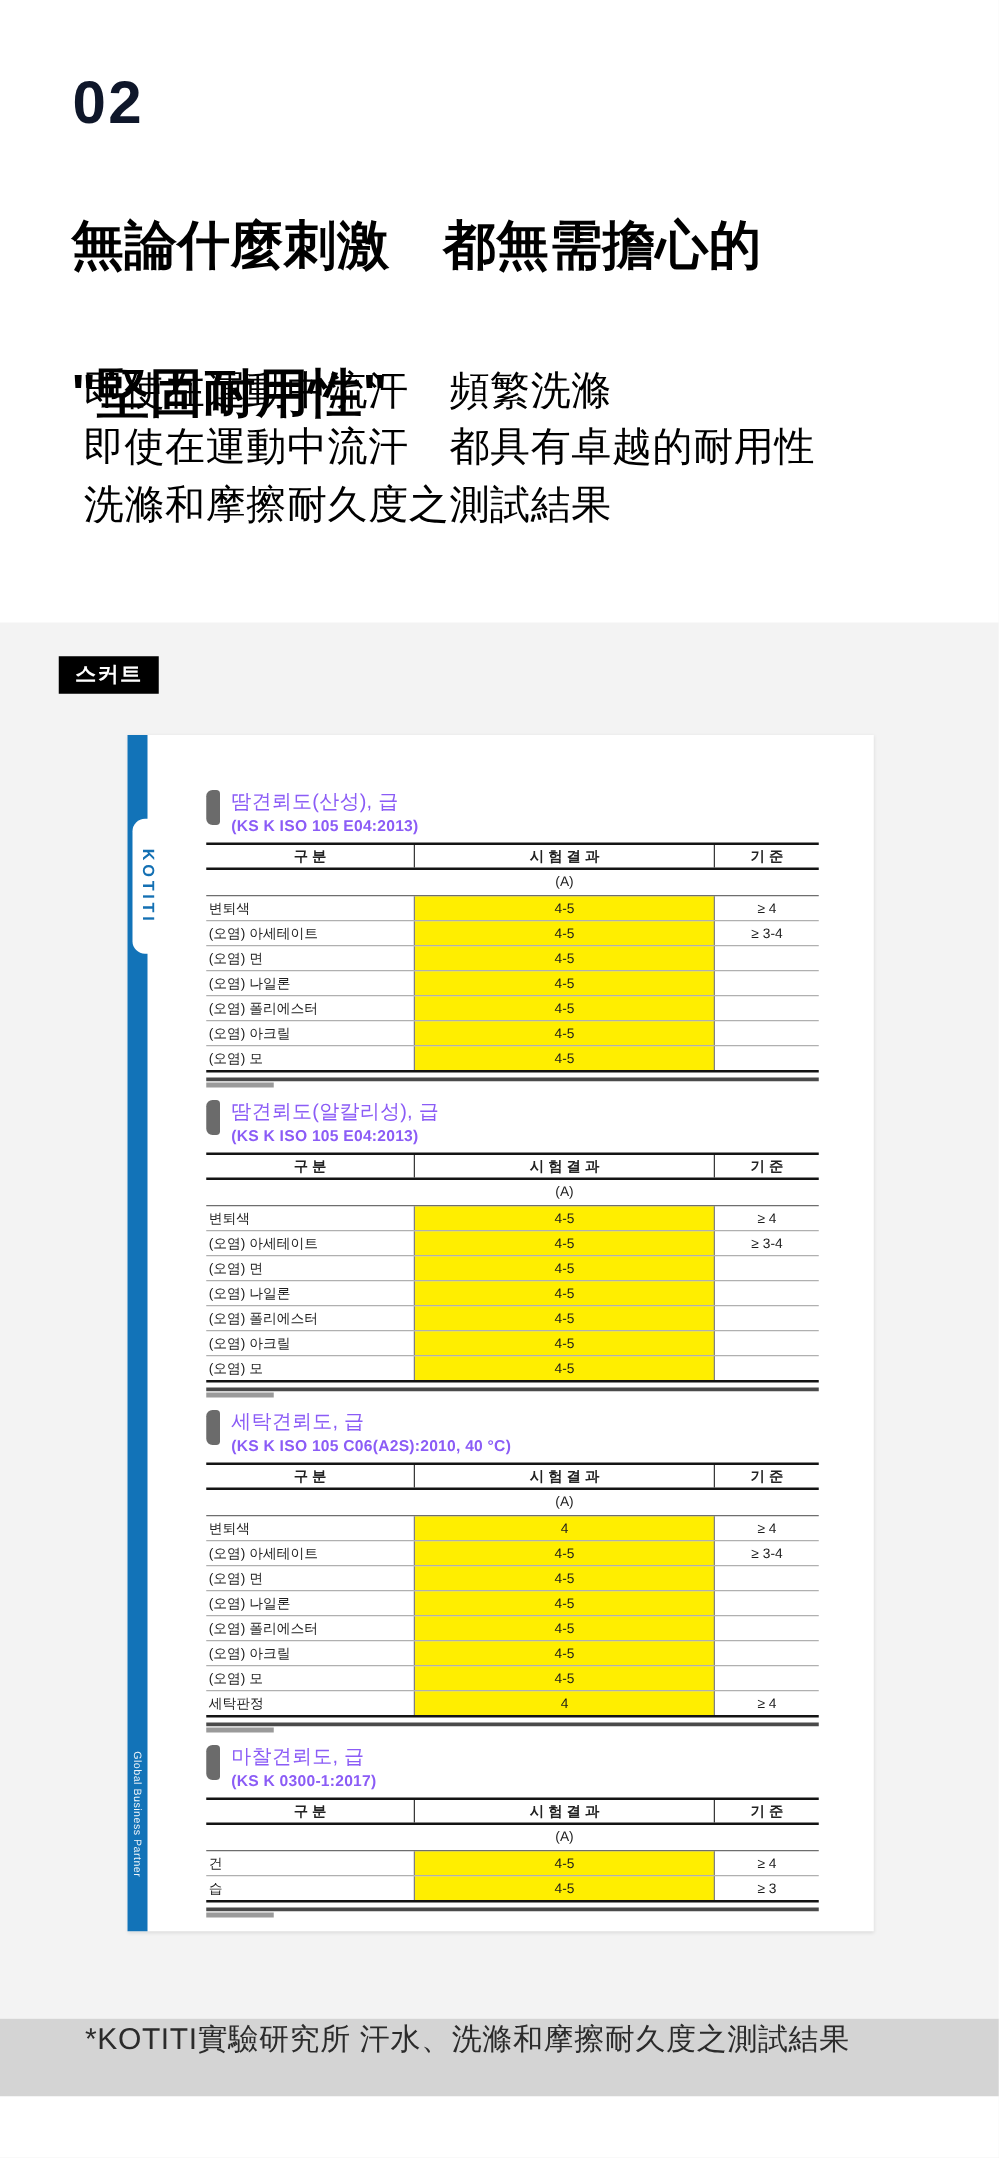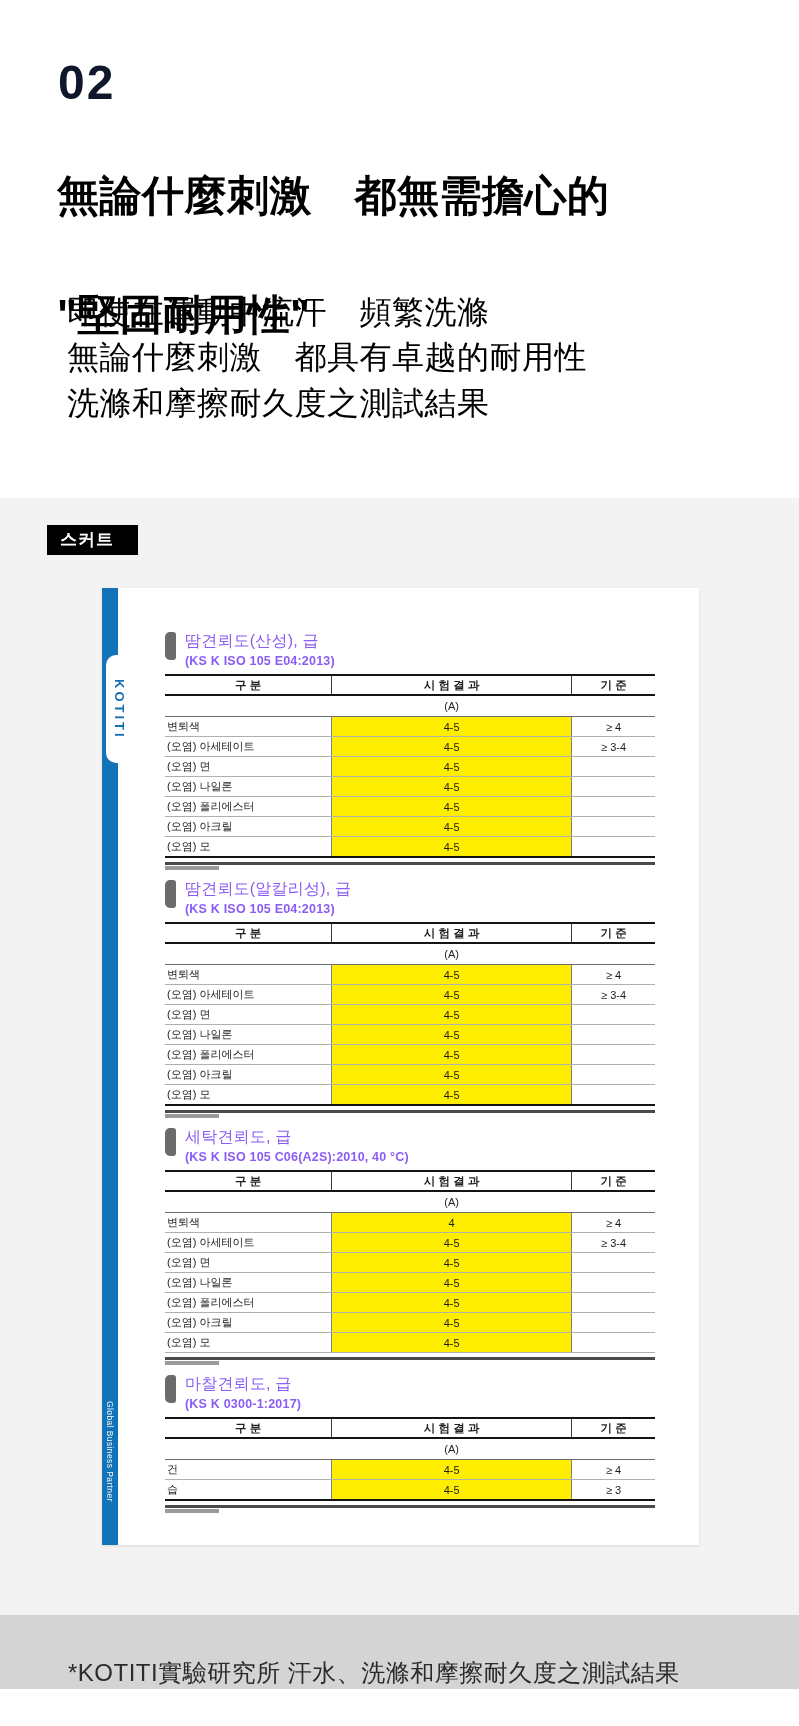--- a/index.html
+++ b/index.html
@@ -24,21 +24,21 @@
     letter-spacing:0.5px;
   }
   
   .gray-section{
     position:absolute;left:0;top:498px;width:799px;height:1117px;
     background:#f3f3f3;
   }
   .category-label{
     position:absolute;left:47px;top:27px;
     background:#000;color:#fff;font-size:17px;font-weight:700;
-    padding:4px 24px 5px 13px;line-height:1.25;letter-spacing:1px;
+    padding:4px 13px 5px 13px;line-height:1.25;letter-spacing:1px;
   }
   
   .report-page{
     position:absolute;left:102px;top:90px;width:597px;height:957px;
     background:#ffffff;box-shadow:0 1px 3px rgba(0,0,0,0.10);
   }
   .blue-bar{
     position:absolute;left:0;top:0;width:16px;height:100%;
     background:#1273b8;
   }
@@ -96,37 +96,37 @@
     border-left:1px solid #808080;border-right:1px solid #808080;
   }
   tr.data td.cri{text-align:center;}
   tr.data.last td{border-bottom:2px solid #141414;}
   .tbl-end{position:relative;height:4px;border-bottom:3px solid #4a4a4a;}
   .tbl-end .dash{
     position:absolute;left:0;top:8px;width:54px;height:4px;background:#9a9a9a;
   }
   
   .footnote-band{
-    position:absolute;left:0;top:1615px;width:799px;height:74px;
-    background:#d4d4d4;display:flex;align-items:flex-end;
+    position:absolute;left:0;top:1615px;width:799px;height:62px;
+    background:#d4d4d4;display:flex;align-items:flex-start;
   }
   .footnote-band span{
     margin-left:68px;font-size:24px;color:#2b2b2b;letter-spacing:0.5px;
   }
 </style>
 </head>
 <body>
 
 <div class="sec-num">02</div>
 
 <h1 class="intro-heading"><span>無論什麼刺激　都無需擔心的</span><br>
 <span>"堅固耐用性"</span></h1>
 
 <p class="intro-body"><span>即使在運動中流汗　頻繁洗滌</span><br>
-<span>無論什麼刺激　都具有卓越的耐用性</span><br>
+<span>即使在運動中流汗　都具有卓越的耐用性</span><br>
 <span>洗滌和摩擦耐久度之測試結果</span></p>
 
 <div class="gray-section">
   <div class="category-label">스커트</div>
 
   <div class="report-page">
     <div class="blue-bar"></div>
     <div class="logo-notch">
       <span>KOTITI</span>
     </div>
@@ -327,20 +327,25 @@
               <tr class="data">
                 <td class="lbl">(오염) 아크릴</td>
                 <td class="val">4-5</td>
                 <td class="cri"></td>
               </tr>
               <tr class="data">
                 <td class="lbl">(오염) 모</td>
                 <td class="val">4-5</td>
                 <td class="cri"></td>
               </tr>
+              <tr class="data last">
+                <td class="lbl">세탁판정</td>
+                <td class="val">4</td>
+                <td class="cri">≥ 4</td>
+              </tr>
             </tbody>
     </table>
     <div class="tbl-end">
       <div class="dash"></div>
     </div>
   </section>
 
   <section class="tbl-block">
     <div class="tbl-title">
       <span class="tab-icon"></span>

